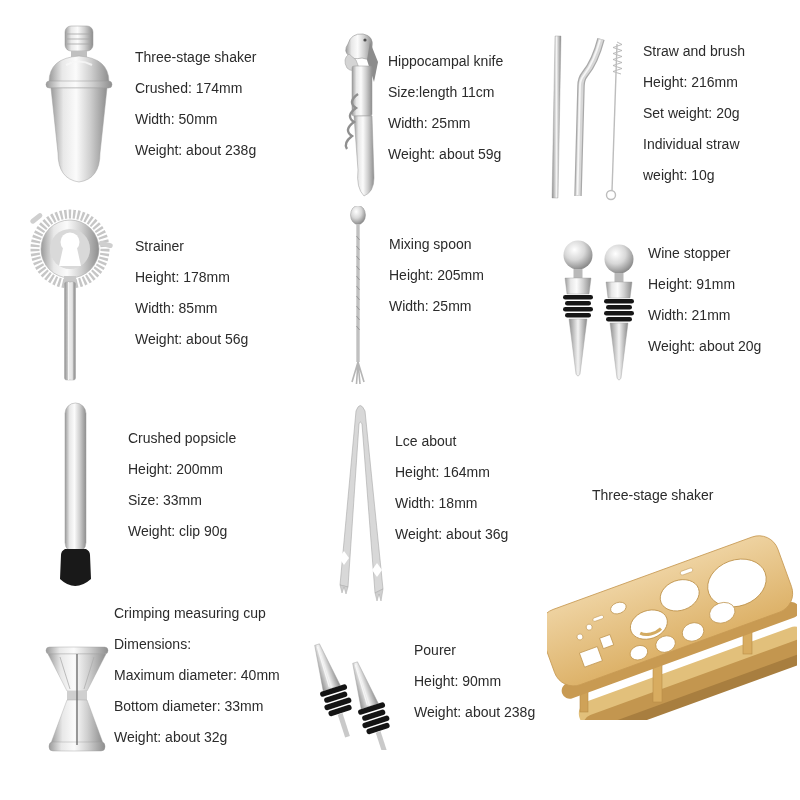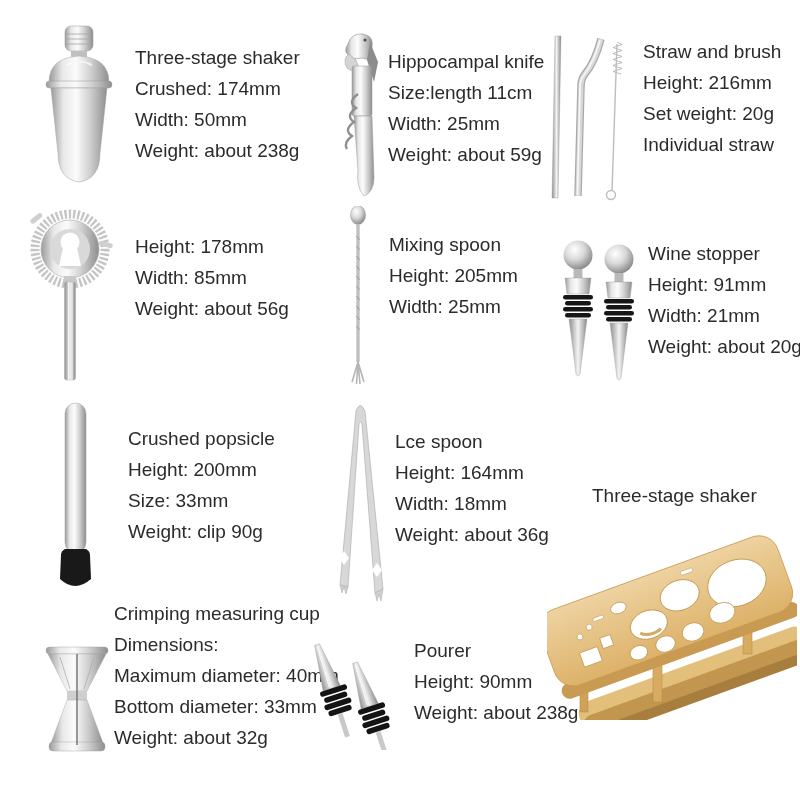--- a/index.html
+++ b/index.html
@@ -1,21 +1,21 @@
 <!DOCTYPE html>
 <html><head>
 <meta charset="utf-8">
 <style>
   html,body{margin:0;padding:0;background:#fff;}
   #canvas{
     position:relative;width:800px;height:800px;background:#ffffff;overflow:hidden;
     font-family:"Liberation Sans","DejaVu Sans",sans-serif;
   }
   .illus{position:absolute;}
-  .specs{position:absolute;font-size:19px;line-height:31px;color:#2b2b2b;white-space:nowrap;}
+  .specs{position:absolute;font-size:14px;line-height:31px;color:#2b2b2b;white-space:nowrap;}
   .specs p{margin:0;}
 </style>
 </head>
 <body>
 
 <div id="canvas">
 
   <svg width="0" height="0" style="position:absolute">
     <defs>
       <linearGradient id="metH" x1="0" y1="0" x2="1" y2="0">
@@ -82,36 +82,38 @@
     <path d="M55,6 Q49,28 39,41 Q35,46 35,52 L32.5,161" stroke="#f6f6f6" stroke-width="1.8" fill="none"></path>
     <path d="M72,8 l5,2.5 l-9,3 l9,3 l-9,3 l9,3 l-9,3 l9,3 l-9,3 l9,3 l-9,3 l8,2.5" stroke="#b2b2b2" stroke-width="0.9" fill="none"></path>
     <path d="M72,10 L67,157" stroke="#bdbdbd" stroke-width="1.4" fill="none"></path>
     <circle cx="66" cy="161" r="4.5" stroke="#bdbdbd" stroke-width="1.4" fill="none"></circle>
   </svg>
   <div class="specs" style="left:643px;top:36px">
     <p>Straw and brush</p>
     <p>Height: 216mm</p>
     <p>Set weight: 20g</p>
     <p>Individual straw</p>
+    <p>weight: 10g</p>
   </div>
 
   <svg class="illus" style="left:27px;top:202px" width="88" height="186" viewBox="0 0 88 186">
     <circle cx="43" cy="47" r="35" fill="none" stroke="#c6c6c6" stroke-width="9" stroke-dasharray="2.4 1.9"></circle>
     <rect x="2" y="14" width="14" height="5" rx="2.5" fill="#cfcfcf" transform="rotate(-38 9 16)"></rect>
     <rect x="72" y="40" width="14" height="5" rx="2.5" fill="#cfcfcf" transform="rotate(14 79 42)"></rect>
     <circle cx="43" cy="47" r="29" fill="url(#metH)" stroke="#a9a9a9" stroke-width="0.6"></circle>
     <circle cx="43" cy="47" r="20" fill="#d9d9d9"></circle>
     <circle cx="43" cy="40" r="9.5" fill="#ffffff"></circle>
     <polygon points="36,46 50,46 54,64 32,64" fill="#ffffff"></polygon>
     <rect x="37" y="74" width="12" height="8" fill="#c9c9c9"></rect>
     <rect x="37.5" y="80" width="11" height="98" rx="2" fill="url(#metH2)" stroke="#9e9e9e" stroke-width="0.4"></rect>
     <rect x="41" y="80" width="1" height="98" fill="#f5f5f5"></rect>
     <rect x="44.5" y="80" width="1" height="98" fill="#f5f5f5"></rect>
   </svg>
   <div class="specs" style="left:135px;top:231px">
+    <p>Strainer</p>
     <p>Height: 178mm</p>
     <p>Width: 85mm</p>
     <p>Weight: about 56g</p>
   </div>
 
   <svg class="illus" style="left:347px;top:206px" width="22" height="182" viewBox="0 0 22 182">
     <ellipse cx="11" cy="9" rx="7.5" ry="9.5" fill="url(#metBall)" stroke="#9a9a9a" stroke-width="0.5"></ellipse>
     <rect x="9.3" y="18" width="3.4" height="138" fill="#c0c0c0"></rect>
     <path d="M9.4,30 l3.2,4 M9.4,40 l3.2,4 M9.4,50 l3.2,4 M9.4,60 l3.2,4 M9.4,70 l3.2,4 M9.4,80 l3.2,4 M9.4,90 l3.2,4 M9.4,100 l3.2,4 M9.4,110 l3.2,4 M9.4,120 l3.2,4" stroke="#8e8e8e" stroke-width="0.8"></path>
     <path d="M11,156 L5,176 M11,156 L9.5,178 M11,156 L13,178 M11,156 L17,176" stroke="#b5b5b5" stroke-width="1.6"></path>
@@ -163,21 +165,21 @@
   </div>
 
   <svg class="illus" style="left:330px;top:397px" width="62" height="218" viewBox="0 0 62 218">
     <path d="M10,188 L26,14 Q30,3 35,14 L53,192 L45,196 L32,27 Q30,23 29,27 L18,190 Z" fill="#d8d8d8" stroke="#a8a8a8" stroke-width="0.6"></path>
     <path d="M10,188 L12,196 L14,190 L16,197 L18,190 Z" fill="#cfcfcf" stroke="#a8a8a8" stroke-width="0.5"></path>
     <path d="M45,196 L47,204 L49,197 L51,204 L53,192 Z" fill="#cfcfcf" stroke="#a8a8a8" stroke-width="0.5"></path>
     <path d="M14,154 L19,161 L14,168 L9,161 Z" fill="#ffffff"></path>
     <path d="M47,166 L52,173 L47,180 L42,173 Z" fill="#ffffff"></path>
   </svg>
   <div class="specs" style="left:395px;top:426px">
-    <p>Lce spoon</p>
+    <p>Lce about</p>
     <p>Height: 164mm</p>
     <p>Width: 18mm</p>
     <p>Weight: about 36g</p>
   </div>
 
   <div class="specs" style="left:592px;top:480px">
     <p>Three-stage shaker</p>
   </div>
   <svg class="illus" style="left:547px;top:520px" width="250" height="200" viewBox="0 0 250 200">
     <g transform="rotate(-20 124 104)">

